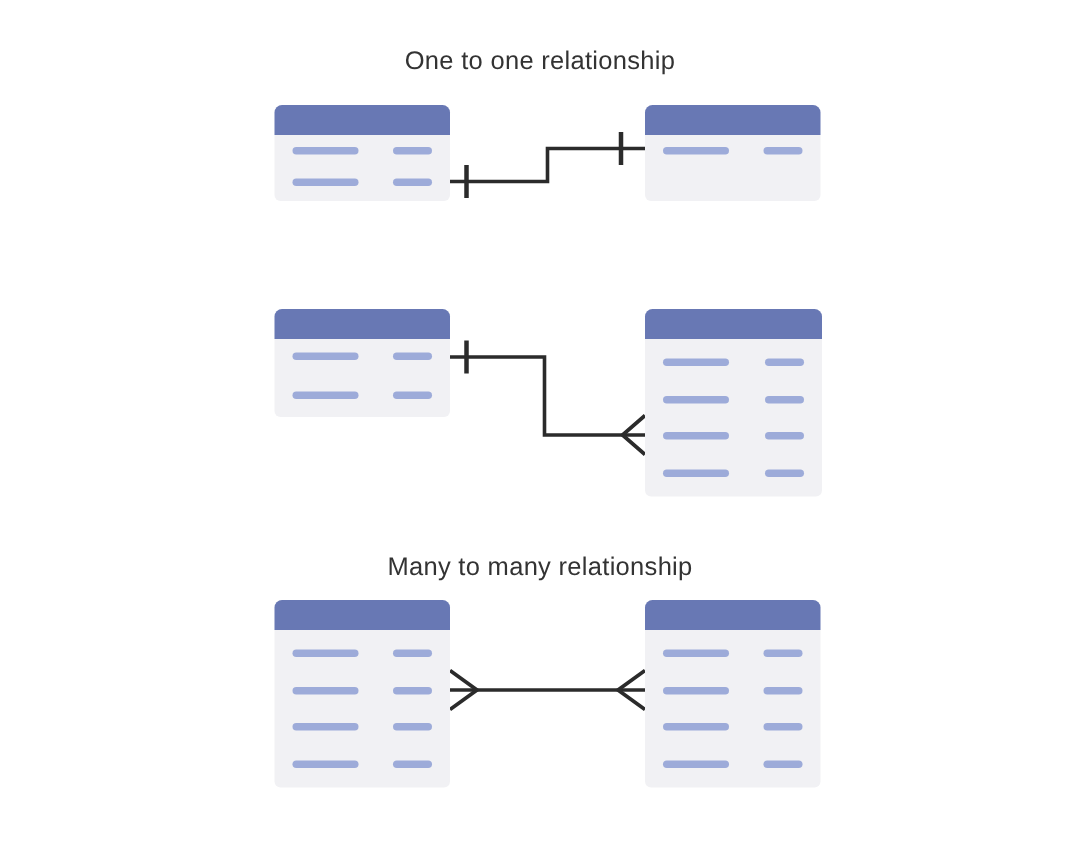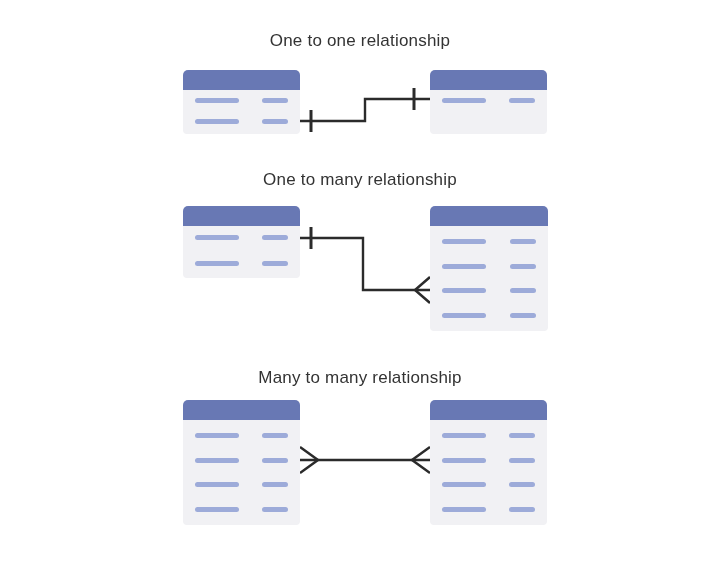--- a/index.html
+++ b/index.html
@@ -65,21 +65,20 @@
           <span class="bar short"></span>
         </div>
       </div>
   </div>
   <svg class="conn c1" width="130" height="50" viewBox="0 0 130 50">
     <path class="wire" d="M0 36 H65 V14 H130"></path>
     <line class="mark-one" x1="11" y1="25" x2="11" y2="47"></line>
     <line class="mark-one" x1="114" y1="3" x2="114" y2="25"></line>
   </svg>
 
-  <h2 class="title t2">One to many relationship</h2>
   <div class="table s2l">
     <div class="thead"></div>
     <div class="tbody pad-md">
         <div class="row">
           <span class="bar long"></span>
           <span class="bar short"></span>
         </div>
         <div class="row">
           <span class="bar long"></span>
           <span class="bar short"></span>

